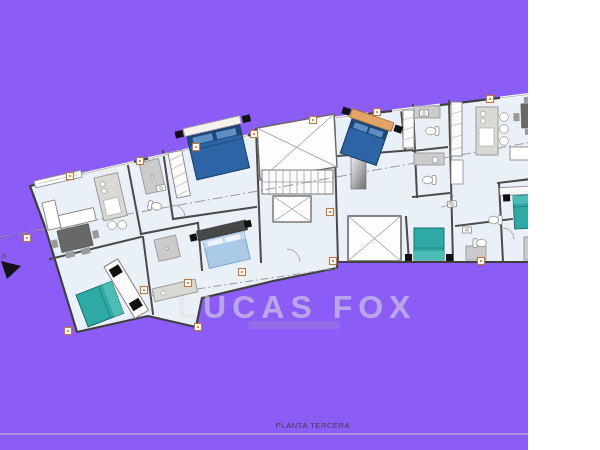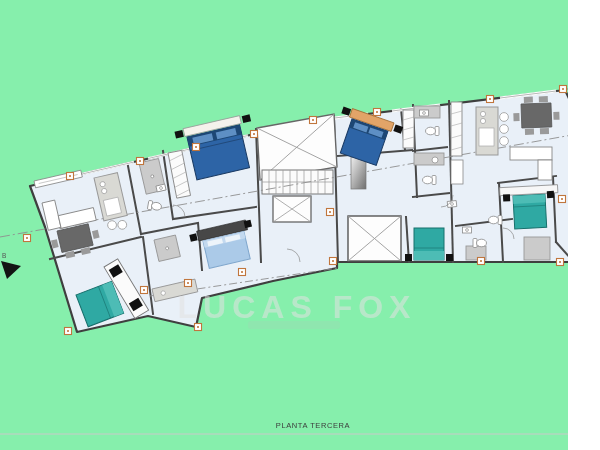--- a/index.html
+++ b/index.html
@@ -1,16 +1,16 @@
 <!DOCTYPE html>
 <html><head>
 <meta charset="utf-8">
 <style>
   html,body{margin:0;padding:0;background:#ffffff;}
-  #stage{position:relative;width:568px;height:450px;background:#86efac;overflow:hidden;
+  #stage{position:relative;width:528px;height:450px;background:#8b5cf6;overflow:hidden;
          font-family:"Liberation Sans", sans-serif;}
   svg{display:block;}
   text{font-family:"Liberation Sans", sans-serif;}
 </style>
 </head>
 <body>
 
 <div id="stage">
 <svg width="600" height="450" viewBox="0 0 600 450">
   <defs>

